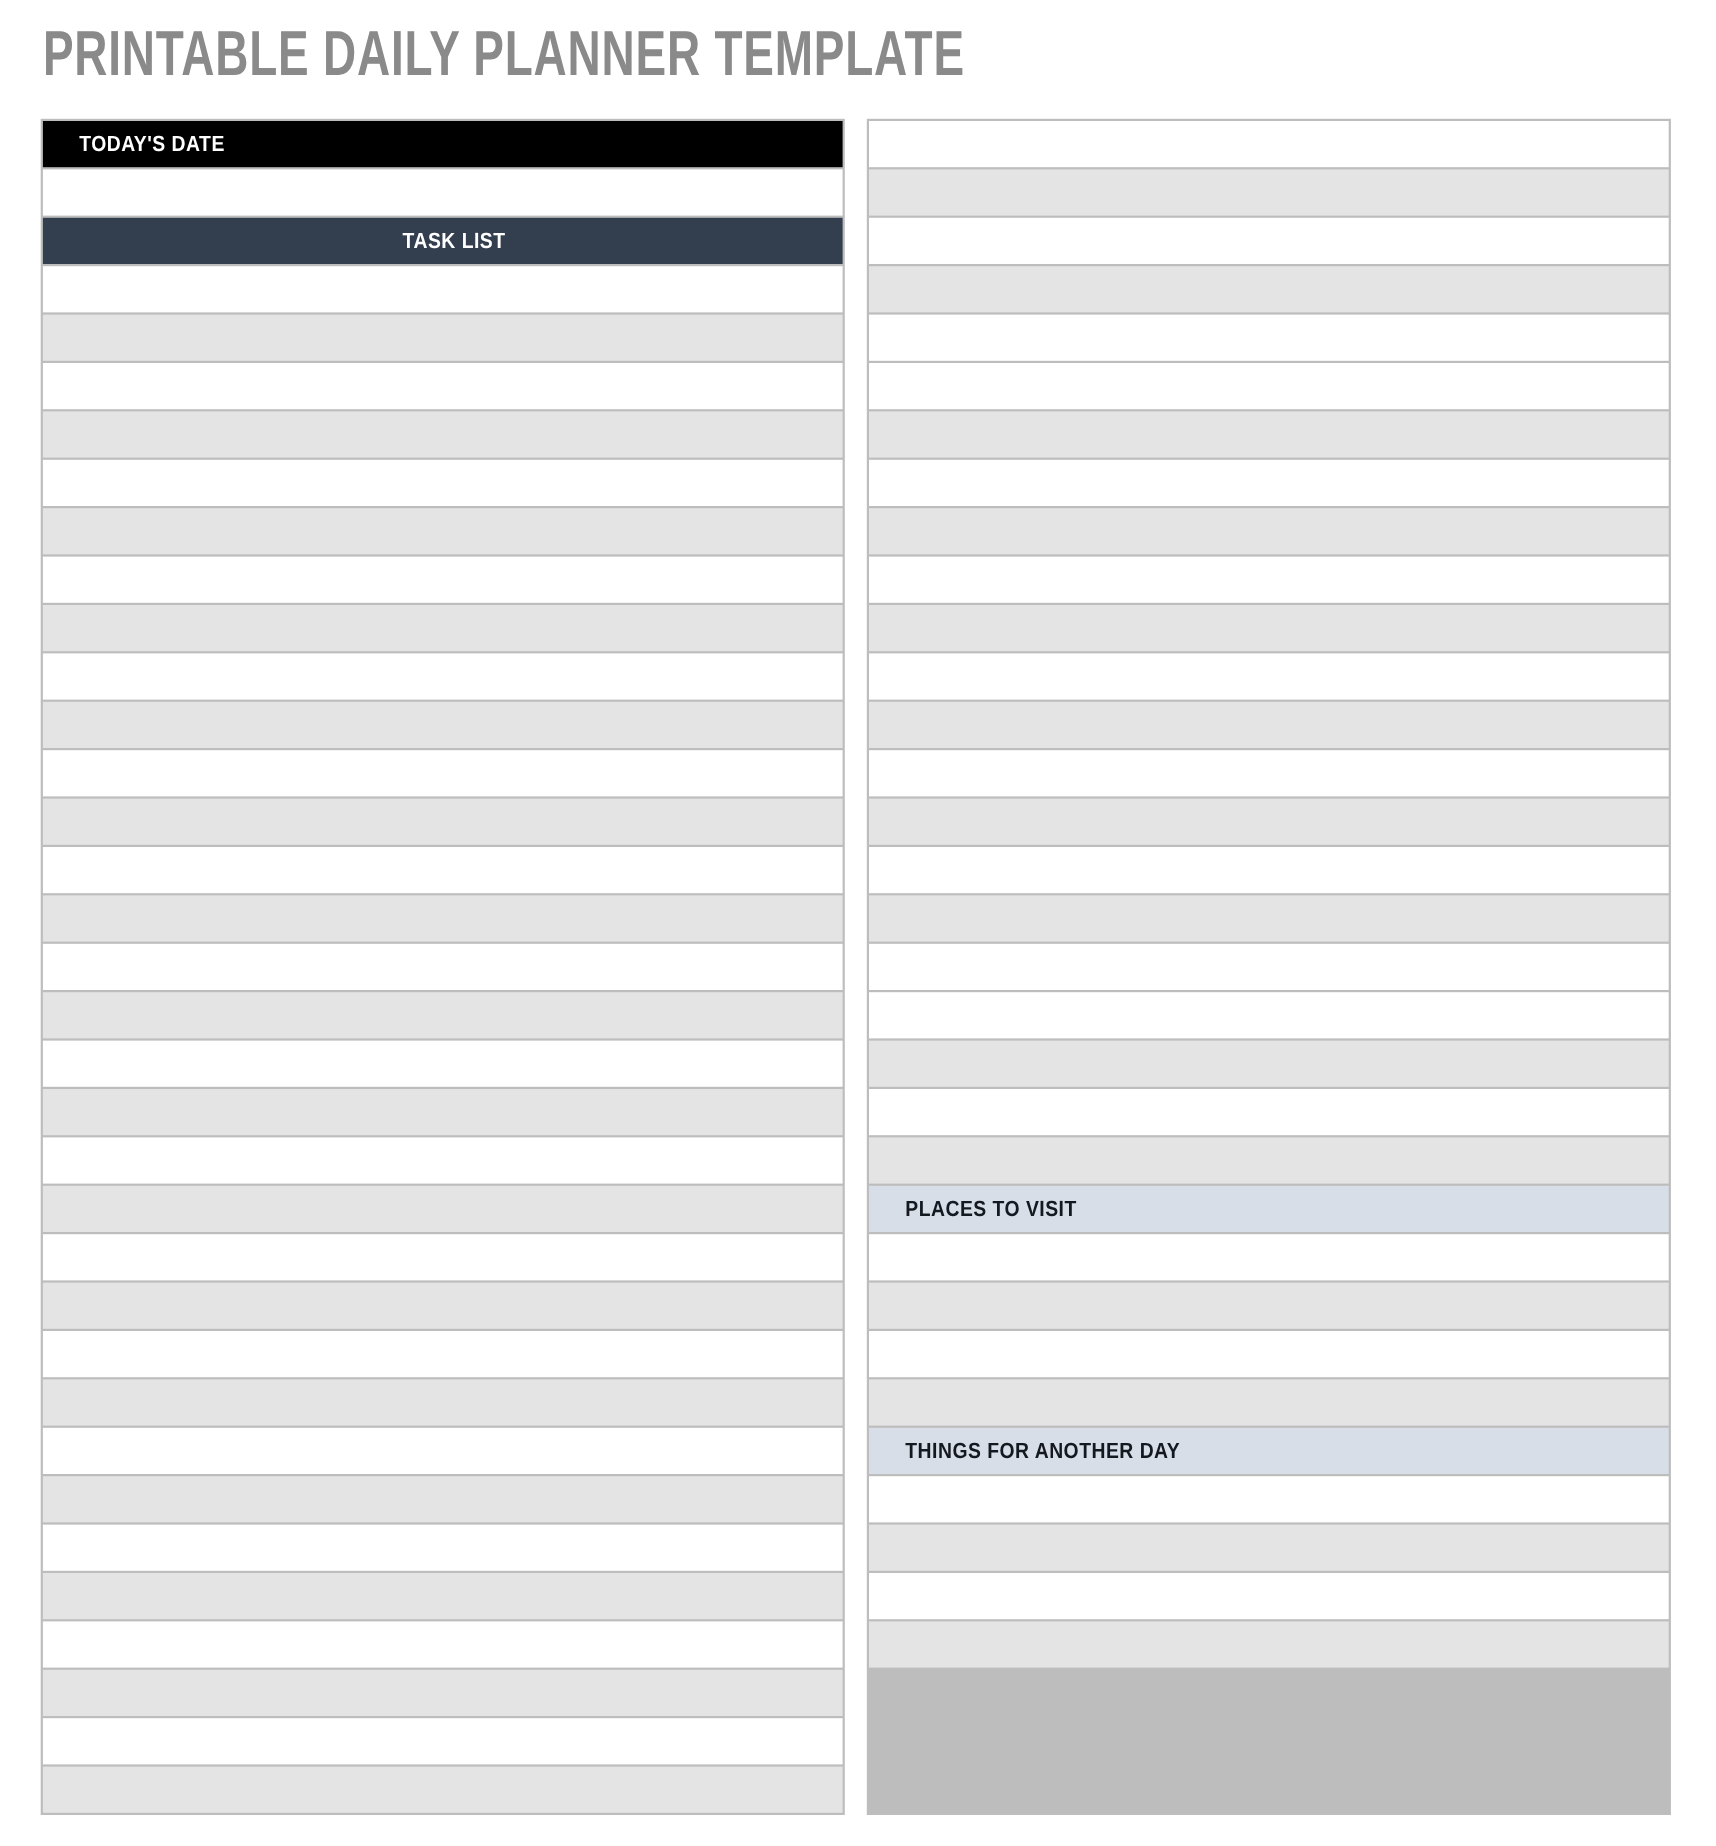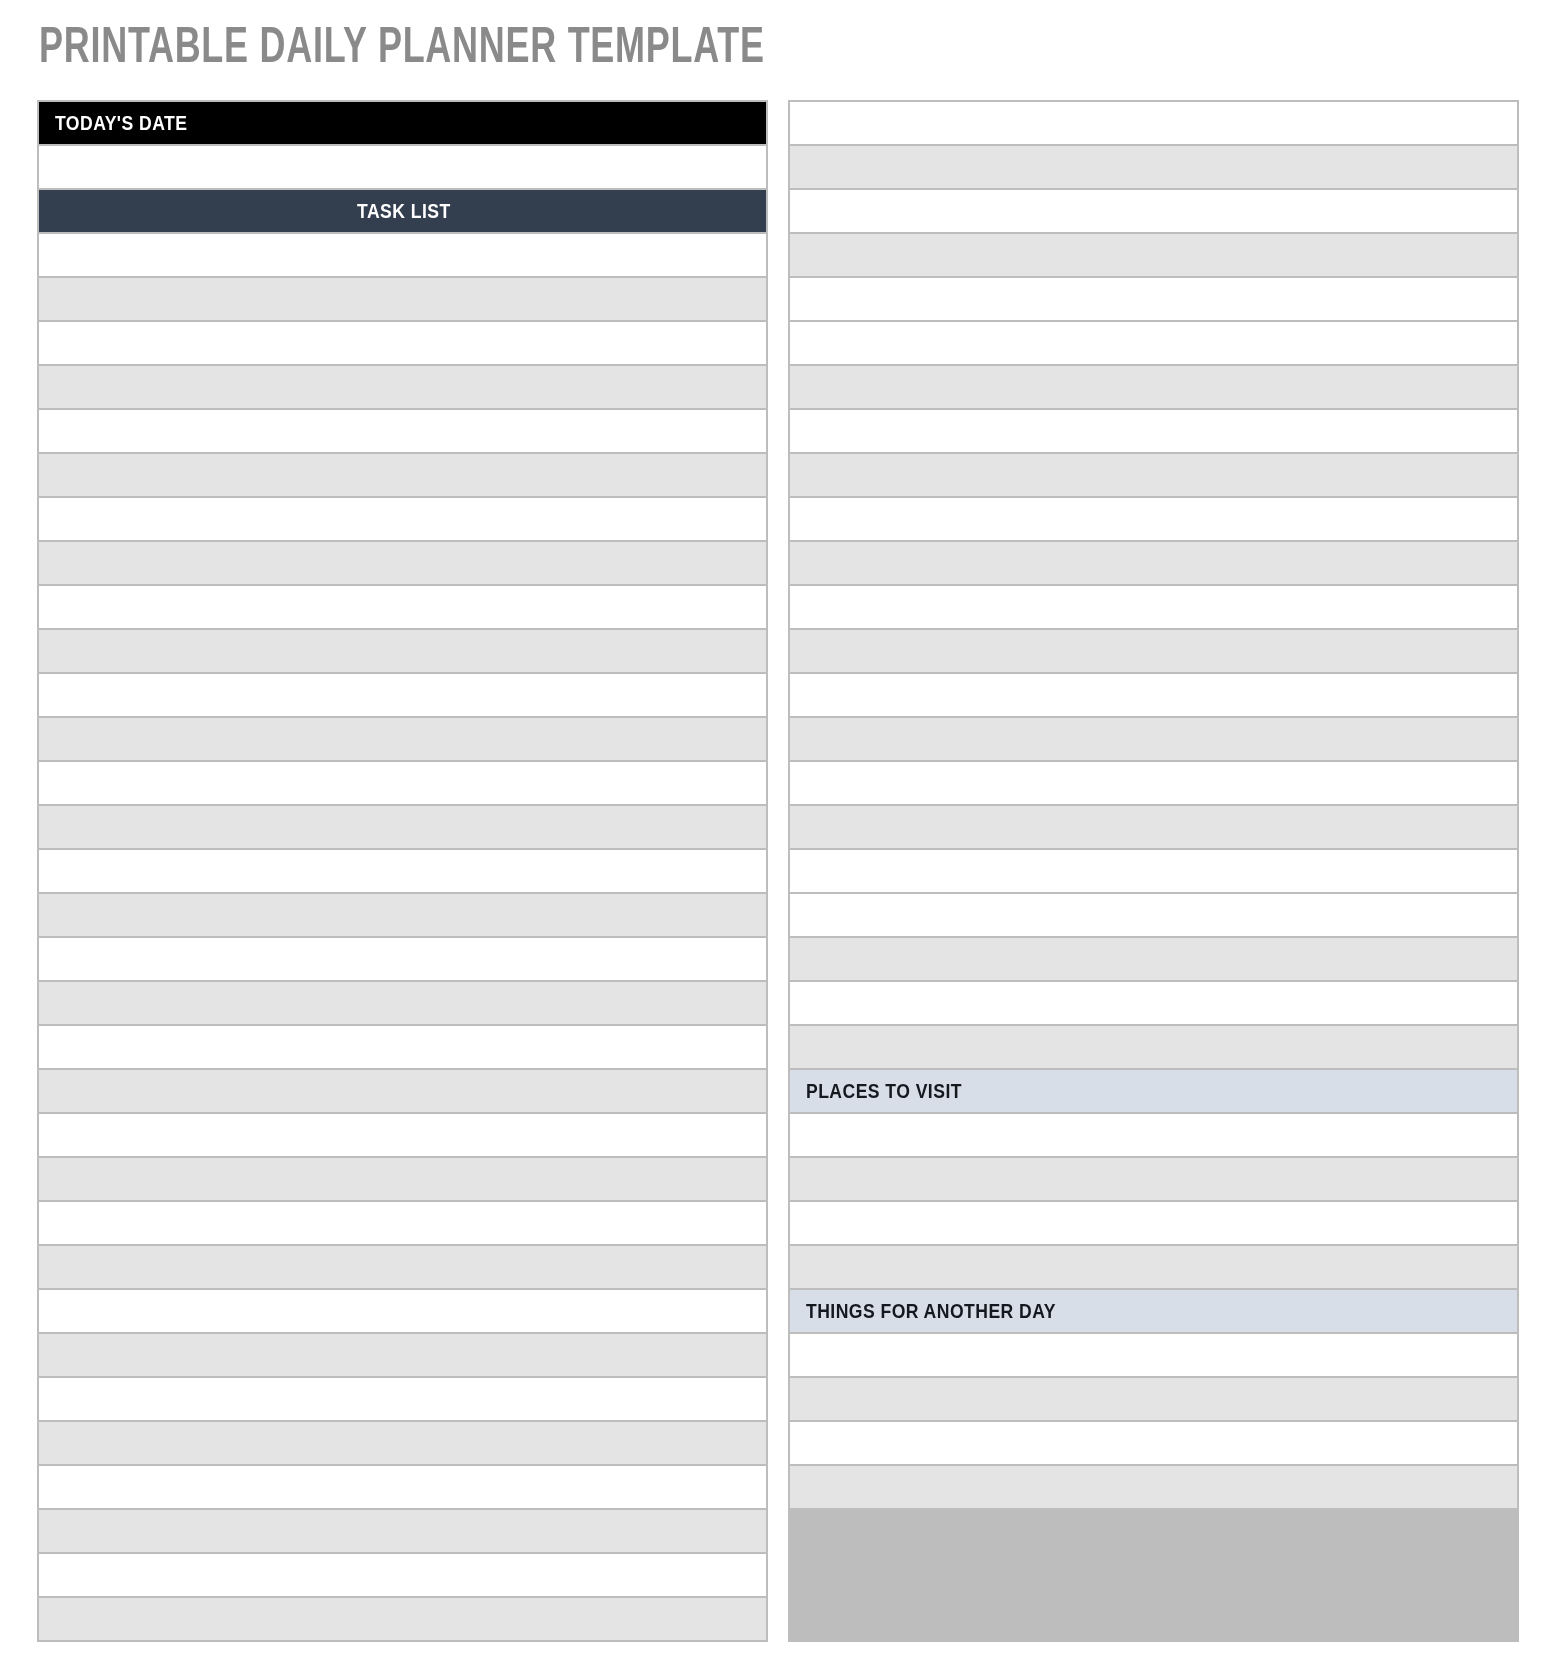--- a/index.html
+++ b/index.html
@@ -26,21 +26,21 @@
     font-family: "Liberation Sans", sans-serif;
     overflow: hidden;
   }
   .page {
     width: 100%;
     height: 100%;
     padding: 0 41px 0 37px;
   }
   h1.title {
     margin: 20px 0 30px 2px;
-    font-size: 50px;
+    font-size: 58px;
     line-height: 1;
     font-weight: bold;
     color: var(--title-text);
     white-space: nowrap;
   }
   h1.title .condense {
     display: inline-block;
     transform: scaleX(0.72);
     transform-origin: 0 50%;
     letter-spacing: 1px;
@@ -60,21 +60,21 @@
   .row {
     height: 42px;
     flex: 0 0 42px;
     width: 100%;
   }
   .blank.white { background: var(--row-white); }
   .blank.gray  { background: var(--row-gray); }
   .hdr {
     display: flex;
     align-items: center;
-    padding-left: 16px;
+    padding-left: 33px;
   }
   .hdr-black { background: var(--hdr-black-bg); color: var(--hdr-black-text); }
   .hdr-navy  { background: var(--hdr-navy-bg);  color: var(--hdr-navy-text); justify-content: center; }
   .hdr-light { background: var(--hdr-light-bg); color: var(--hdr-light-text); }
   .hdr-label {
     font-weight: bold;
     font-size: 20px;
     letter-spacing: 0.5px;
     display: inline-block;
     transform: scaleX(0.88);

